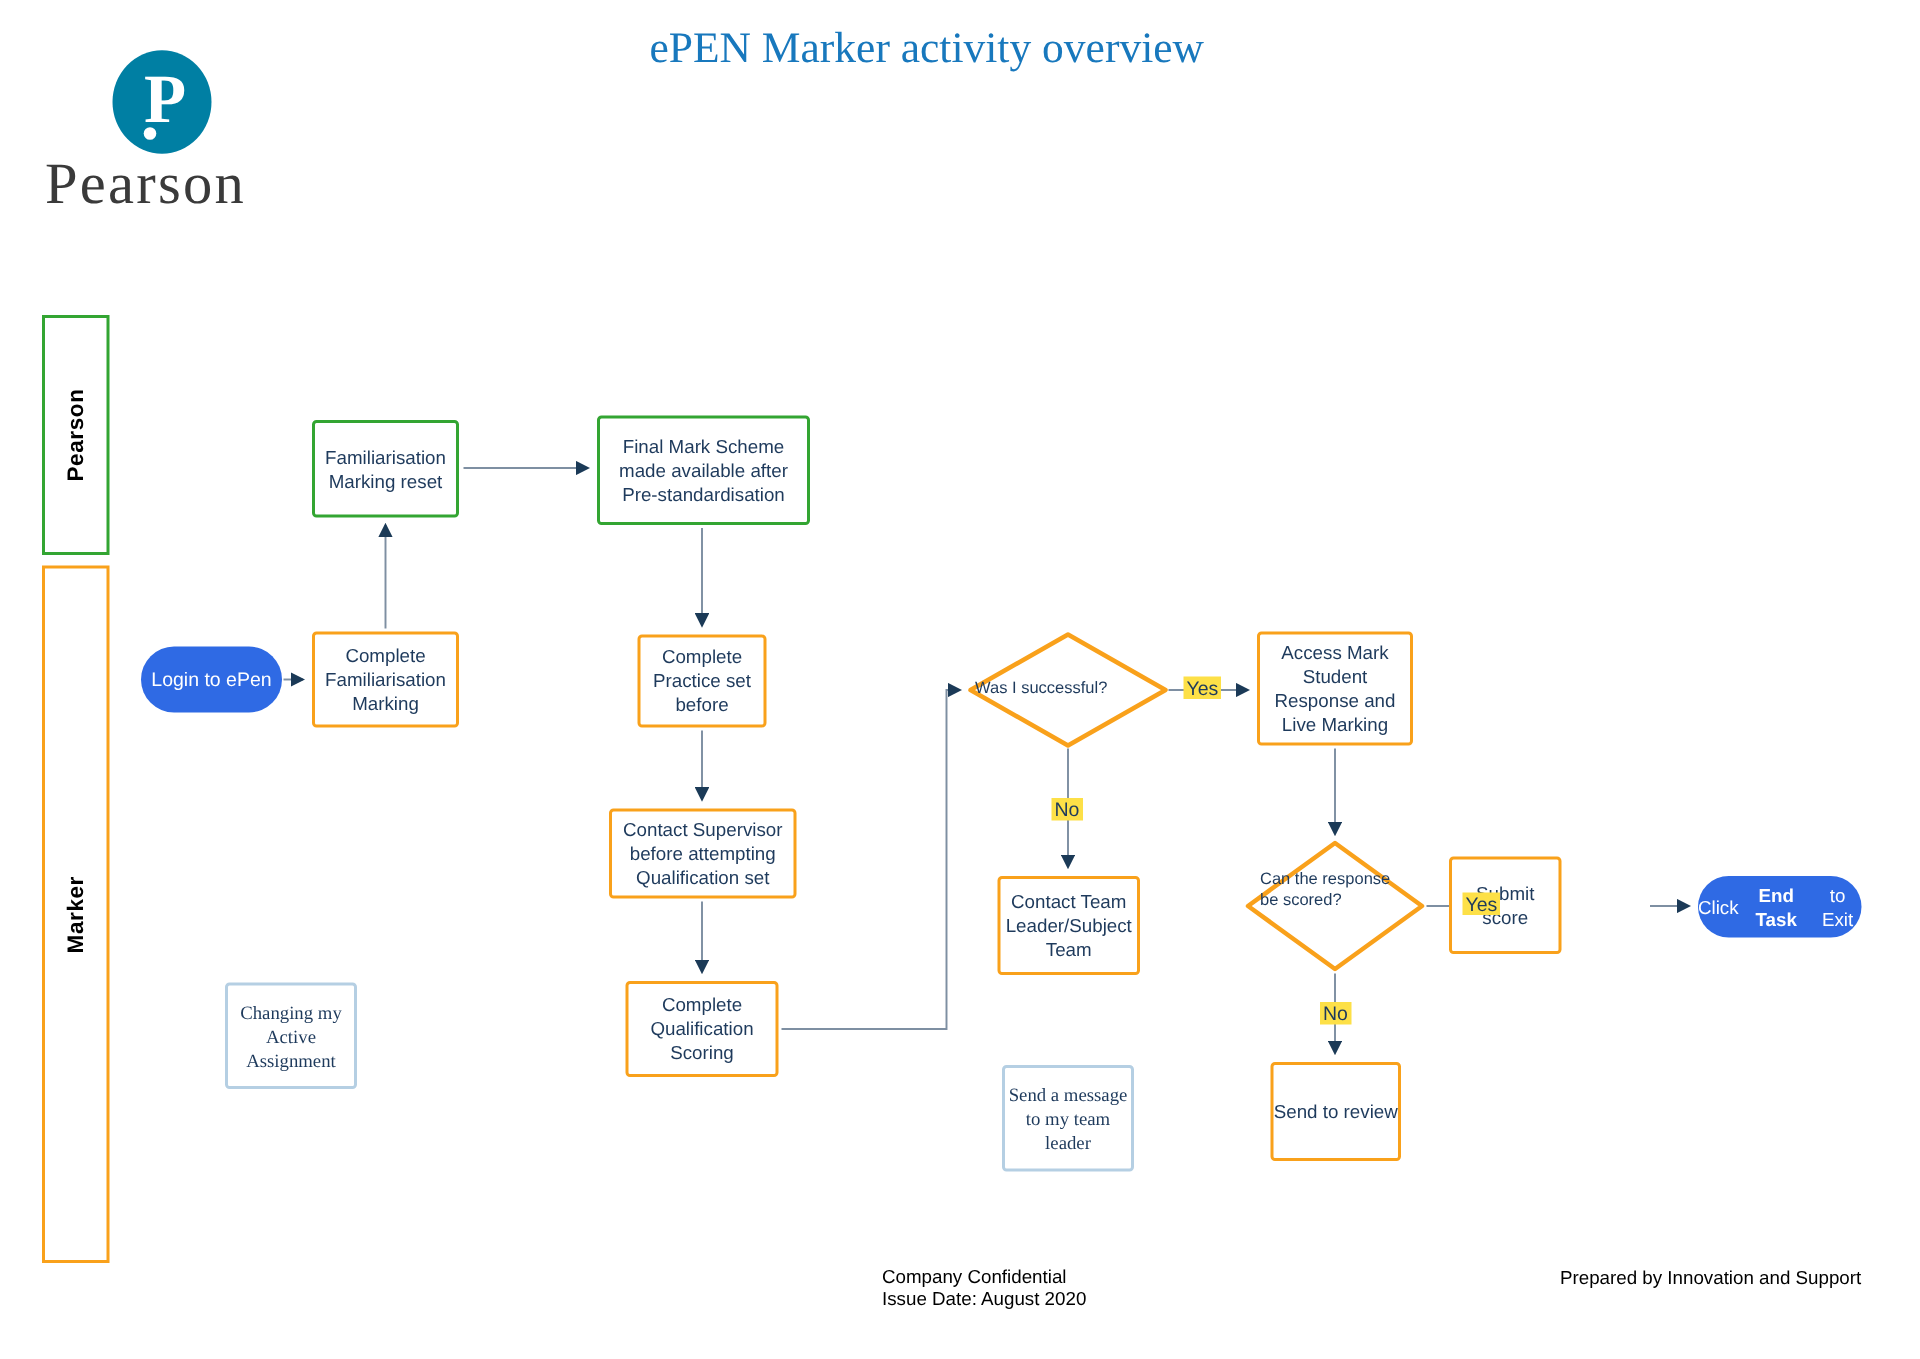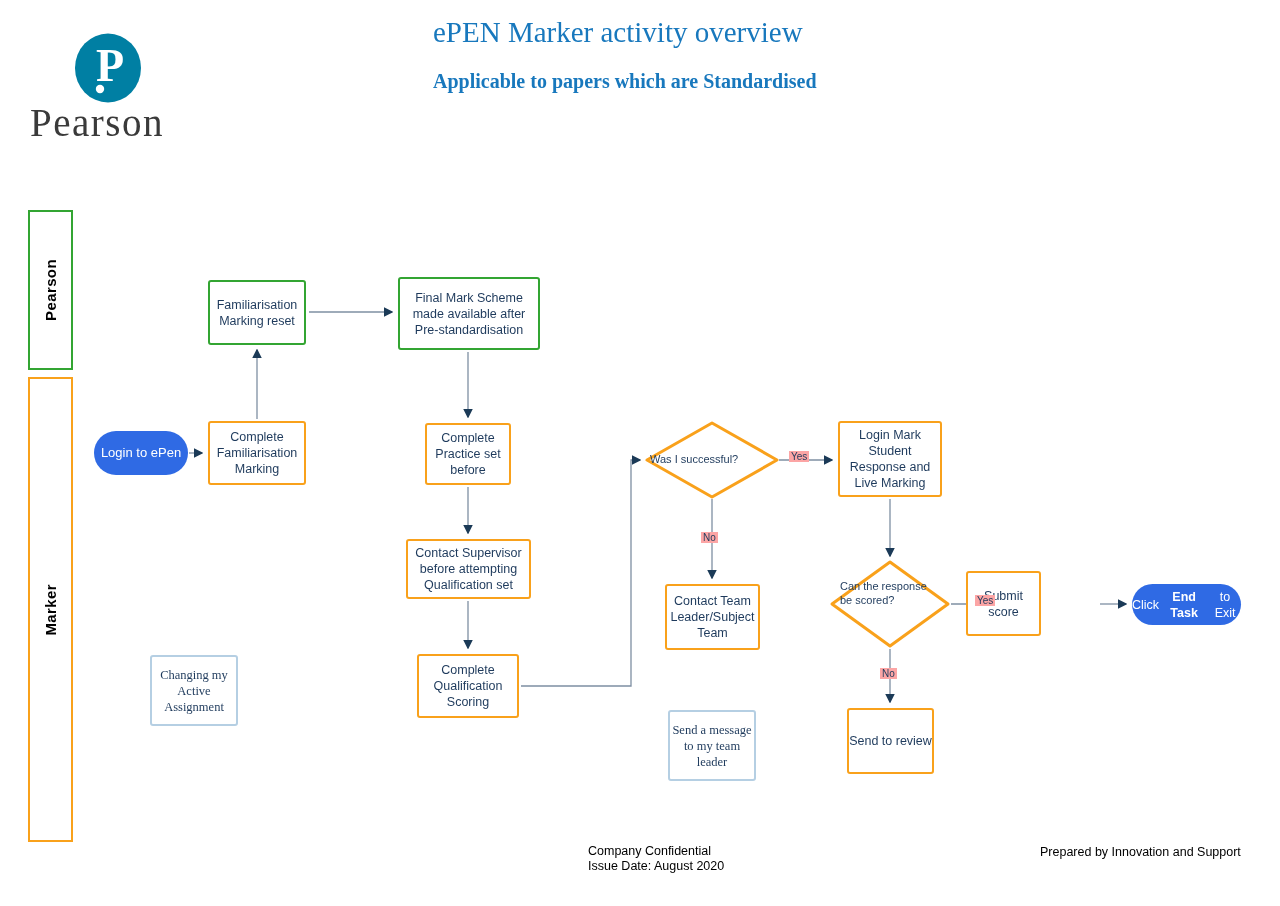--- a/index.html
+++ b/index.html
@@ -39,37 +39,36 @@
   .node{
     position:absolute;display:flex;align-items:center;justify-content:center;text-align:center;
     font-size:12.5px;line-height:1.28;color:var(--navy);background:#fff;border-radius:3px;
     padding:2px 0;z-index:3;
   }
   .green{border:2.5px solid var(--green);}
   .orange{border:2.5px solid var(--orange);}
   .lightblue{border:2px solid var(--lightblue);font-family:Liberation Serif, serif;}
   .pill{background:var(--pillblue);color:#fff;border:none;border-radius:22px;}
   .dtext{position:absolute;text-align:left;font-size:11px;line-height:1.28;color:var(--navy);z-index:3;}
-  .dlabel{position:absolute;font-size:10px;color:var(--navy);background:#fca5a5;padding:0 2px;z-index:4;}
+  .dlabel{position:absolute;font-size:13px;color:var(--navy);background:#fde047;padding:0 2px;z-index:4;}
   
   .foot{position:absolute;font-size:12.5px;line-height:14.5px;color:#000;z-index:4;}
 </style>
 </head>
 <body>
 
 <svg style="position:absolute;left:74px;top:33px;z-index:4" width="70" height="72" viewBox="0 0 70 72">
   <ellipse cx="34" cy="35" rx="33" ry="34.5" fill="var(--teal)"></ellipse>
   <text x="36" y="48" text-anchor="middle" font-family="Liberation Serif, serif" font-size="46" font-weight="bold" fill="#ffffff">P</text>
   <circle cx="26" cy="56" r="4.2" fill="#ffffff"></circle>
 </svg>
 <div class="logo-word">Pearson</div>
 
 <h1 class="title" style="margin:0">ePEN Marker activity overview</h1>
 <div class="subtitle">
-  <div>Applicable to papers which are Standardised</div>
 </div>
 
 <div class="lane" id="lane-pearson">
   <span>Pearson</span>
 </div>
 <div class="lane" id="lane-marker">
   <span>Marker</span>
 </div>
 
 <svg id="connectors" width="1280" height="906" viewBox="0 0 1280 906">
@@ -106,21 +105,21 @@
 <div class="node orange" style="left:425px;top:423px;width:86px;height:62px">Complete Practice set before</div>
 
 <div class="node orange" style="left:406px;top:539px;width:125px;height:60px">Contact Supervisor before attempting Qualification set</div>
 
 <div class="node orange" style="left:417px;top:654px;width:102px;height:64px">Complete Qualification Scoring</div>
 
 <div class="node lightblue" style="left:150px;top:655px;width:88px;height:71px">Changing my Active Assignment</div>
 
 <div class="dtext" style="left:650px;top:452px;width:125px">Was I successful?</div>
 
-<div class="node orange" style="left:838px;top:421px;width:104px;height:76px">Login Mark Student Response and Live Marking</div>
+<div class="node orange" style="left:838px;top:421px;width:104px;height:76px">Access Mark Student Response and Live Marking</div>
 
 <div class="node orange" style="left:665px;top:584px;width:95px;height:66px">Contact Team Leader/Subject Team</div>
 
 <div class="dtext" style="left:840px;top:579px;width:100px">Can the response be scored?</div>
 
 <div class="node orange" style="left:966px;top:571px;width:75px;height:65px">Submit score</div>
 
 <div class="node pill" style="left:1132px;top:584px;width:109px;height:41px">
     <span>Click </span>
     <b>End Task</b>

